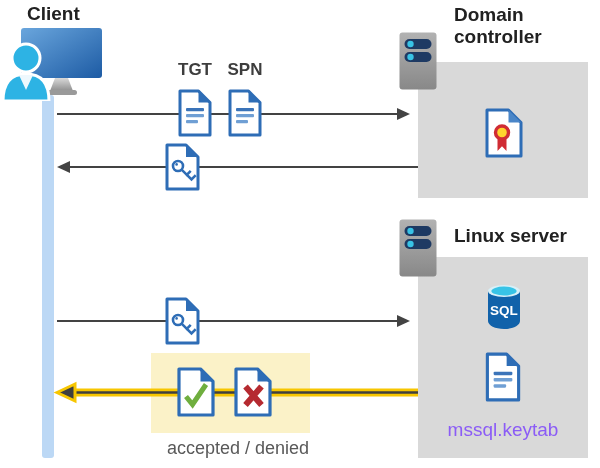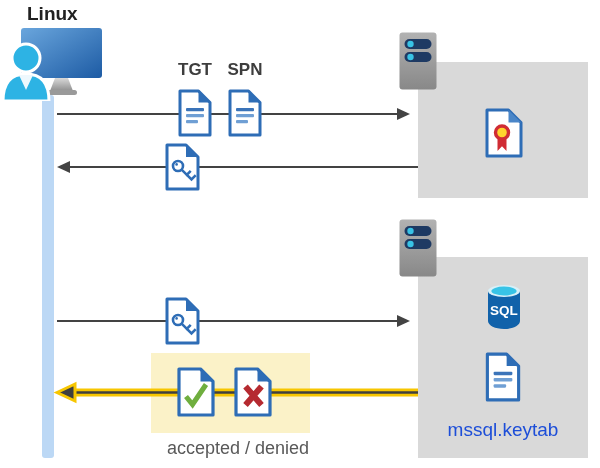--- a/index.html
+++ b/index.html
@@ -4,21 +4,21 @@
 <style>
   html,body{margin:0;padding:0;background:#fff;}
   #canvas{
     position:relative;width:600px;height:468px;background:#ffffff;overflow:hidden;
     font-family:"Liberation Sans", sans-serif;
   }
   .abs{position:absolute;}
   
   .title{font-weight:bold;font-size:19px;color:#212121;line-height:1.16;}
   .small-label{font-size:17px;color:#3d3d3d;text-align:center;}
-  .keytab-label{font-size:19px;color:#1d4ed8;text-align:center;}
+  .keytab-label{font-size:19px;color:#8b5cf6;text-align:center;}
   .result-label{font-size:18px;color:#595959;text-align:right;}
   
   .panel{background:#d9d9d9;z-index:0;}
   .hl-box{background:#fbf2c8;z-index:1;}
   
   .lifeline{left:42px;top:95px;width:12px;height:363px;background:#bcd8f5;border-radius:3px;z-index:0;}
   
   .aline{height:2px;background:#434343;z-index:2;}
   .ahead-r{width:0;height:0;border-top:6px solid transparent;border-bottom:6px solid transparent;
            border-left:13px solid #434343;z-index:2;}
@@ -33,21 +33,21 @@
 <body>
 
 <div id="canvas">
 
   <div class="abs panel" style="left:418px;top:62px;width:170px;height:136px;"></div>
   <div class="abs panel" style="left:418px;top:257px;width:170px;height:201px;"></div>
   <div class="abs hl-box" style="left:151px;top:353px;width:159px;height:80px;"></div>
 
   <div class="abs lifeline"></div>
 
-  <div class="abs title" style="left:27px;top:3px;">Linux</div>
+  <div class="abs title" style="left:27px;top:3px;">Client</div>
   <div class="abs icon" style="left:0px;top:27px;">
     <svg width="106" height="74" viewBox="0 0 106 74">
       <defs>
         <linearGradient id="mon" x1="0" y1="0" x2="1" y2="1">
           <stop offset="0" stop-color="#6aa6dd"></stop>
             <stop offset="1" stop-color="#1d5ba4"></stop>
         </linearGradient>
         <linearGradient id="stand" x1="0" y1="0" x2="0" y2="1">
           <stop offset="0" stop-color="#d9d9d9"></stop>
             <stop offset="1" stop-color="#8f8f8f"></stop>
@@ -70,20 +70,21 @@
             <stop offset="1" stop-color="#888888"></stop>
         </linearGradient>
       </defs>
       <rect x="0.5" y="0.5" width="37" height="57" rx="3" fill="url(#srv1)"></rect>
       <rect x="5.5" y="7" width="27" height="10" rx="5" fill="#1e3a63"></rect>
       <circle cx="11.5" cy="12" r="3.2" fill="#38c3e6"></circle>
       <rect x="5.5" y="20" width="27" height="10" rx="5" fill="#1e3a63"></rect>
       <circle cx="11.5" cy="25" r="3.2" fill="#38c3e6"></circle>
     </svg>
   </div>
+  <div class="abs title z4" style="left:454px;top:4px;width:125px;">Domain controller</div>
 
   <div class="abs icon" style="left:485px;top:108px;">
     <svg width="38" height="50" viewBox="0 0 38 50">
       <path d="M2 2 H23.5 L36 14.5 V48 H2 Z" fill="#ffffff" stroke="#2e6db6" stroke-width="3" stroke-linejoin="round"></path>
       <path d="M23.5 2 L36 14.5 L23.5 14.5 Z" fill="#4a86c8"></path>
       <path d="M12.5 29 V43 L17 38.2 L21.5 43 V29 Z" fill="#d02c34"></path>
       <circle cx="17" cy="24.5" r="6.5" fill="#ffd42e" stroke="#d02c34" stroke-width="3.4"></circle>
     </svg>
   </div>
 
@@ -134,20 +135,21 @@
             <stop offset="1" stop-color="#888888"></stop>
         </linearGradient>
       </defs>
       <rect x="0.5" y="0.5" width="37" height="57" rx="3" fill="url(#srv2)"></rect>
       <rect x="5.5" y="7" width="27" height="10" rx="5" fill="#1e3a63"></rect>
       <circle cx="11.5" cy="12" r="3.2" fill="#38c3e6"></circle>
       <rect x="5.5" y="20" width="27" height="10" rx="5" fill="#1e3a63"></rect>
       <circle cx="11.5" cy="25" r="3.2" fill="#38c3e6"></circle>
     </svg>
   </div>
+  <div class="abs title z4" style="left:454px;top:225px;width:135px;">Linux server</div>
 
   <div class="abs icon" style="left:486px;top:283px;">
     <svg width="36" height="47" viewBox="0 0 36 47">
       <path d="M2 8 L2 38 C2 42.4 9.2 46 18 46 C26.8 46 34 42.4 34 38 L34 8 Z" fill="#1162aa"></path>
       <ellipse cx="18" cy="8" rx="16" ry="6" fill="#d8f0f8"></ellipse>
       <ellipse cx="18" cy="8" rx="12.6" ry="4.4" fill="#38c3e6"></ellipse>
       <text x="18" y="32" text-anchor="middle" font-size="13.5" font-weight="bold" fill="#ffffff">SQL</text>
     </svg>
   </div>
 

